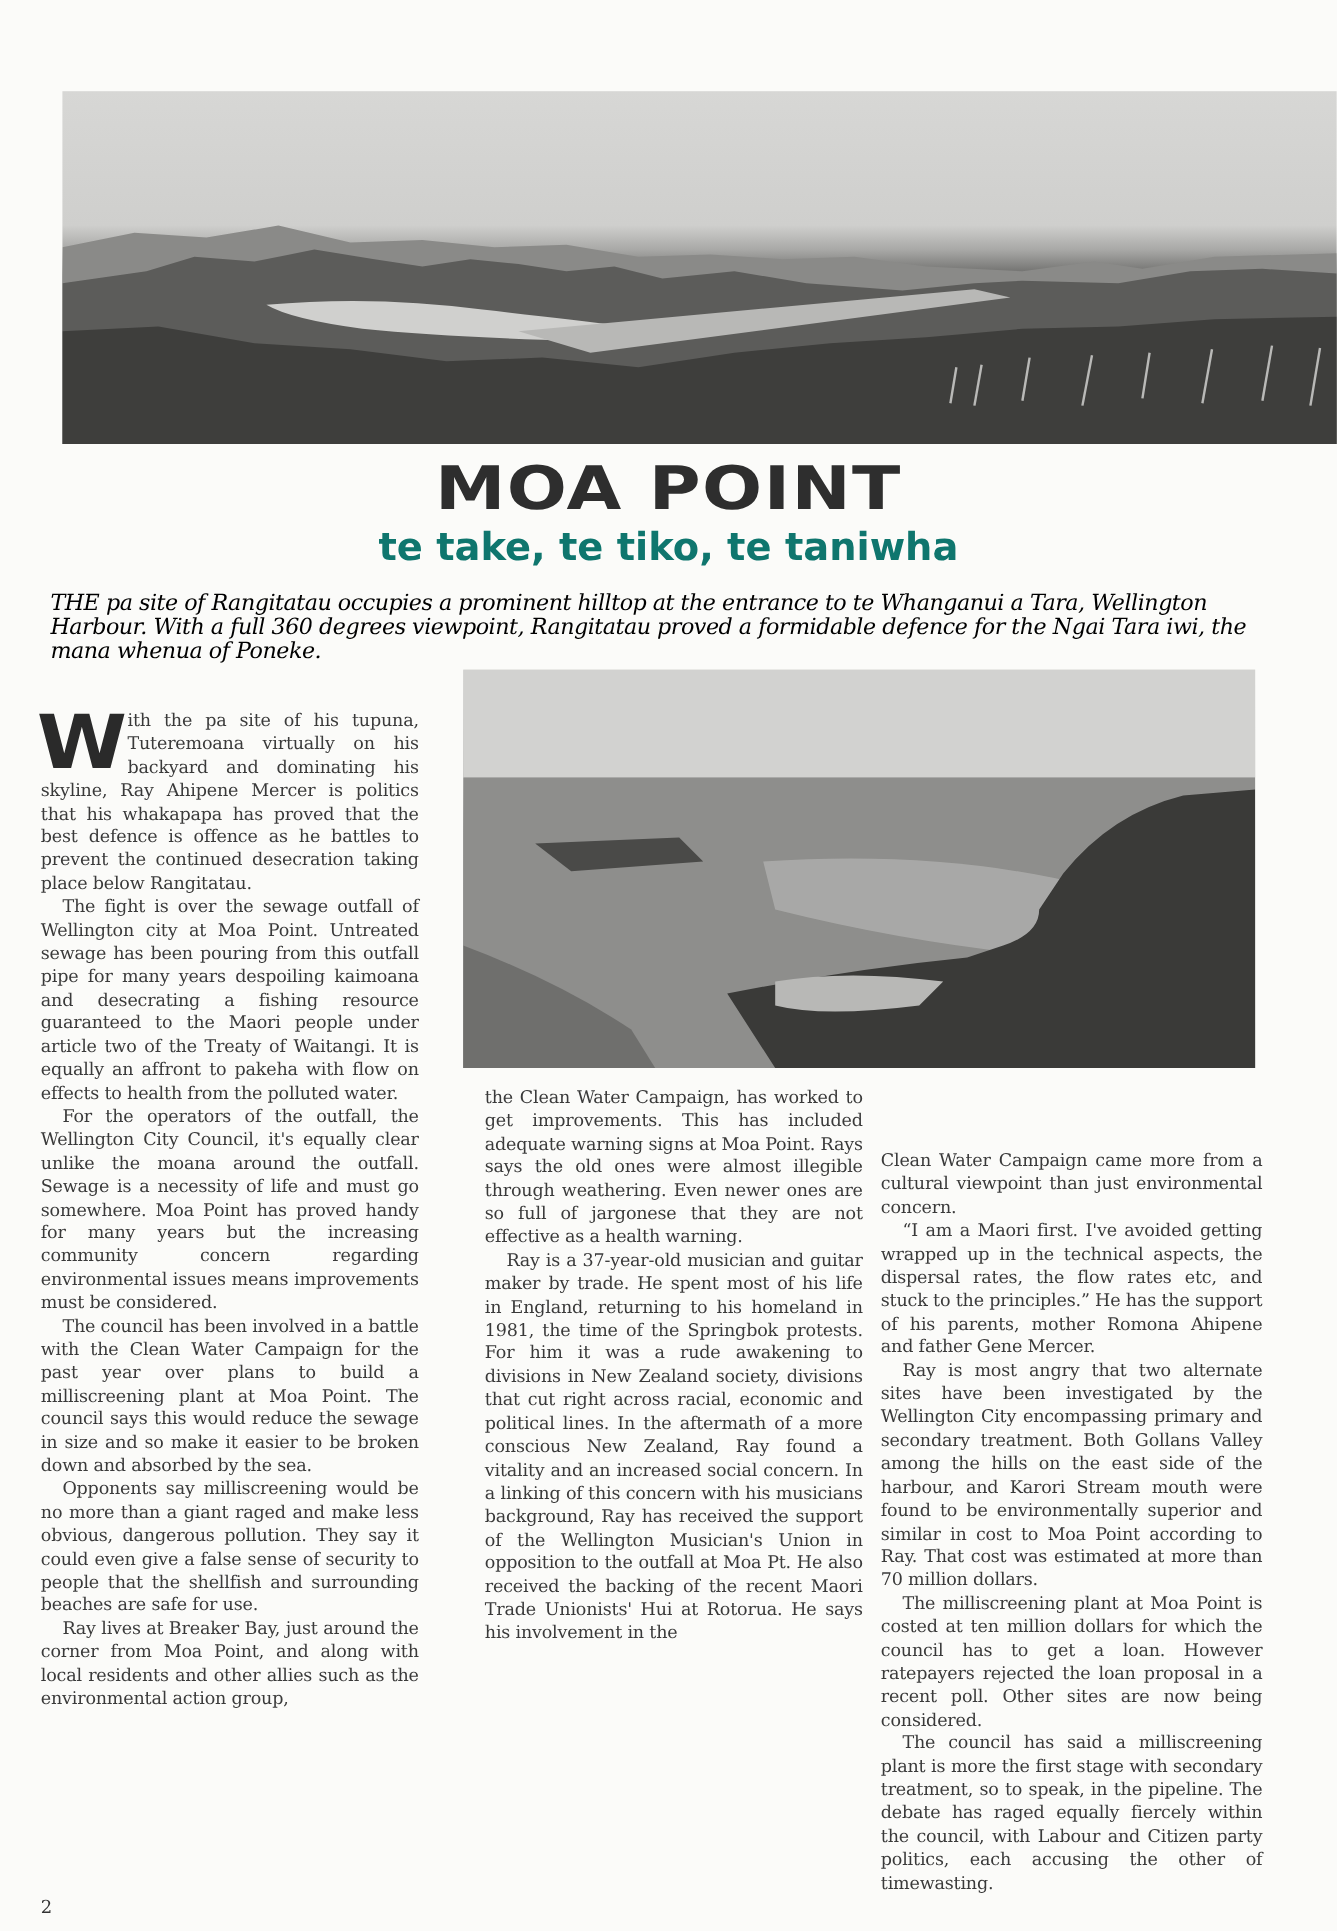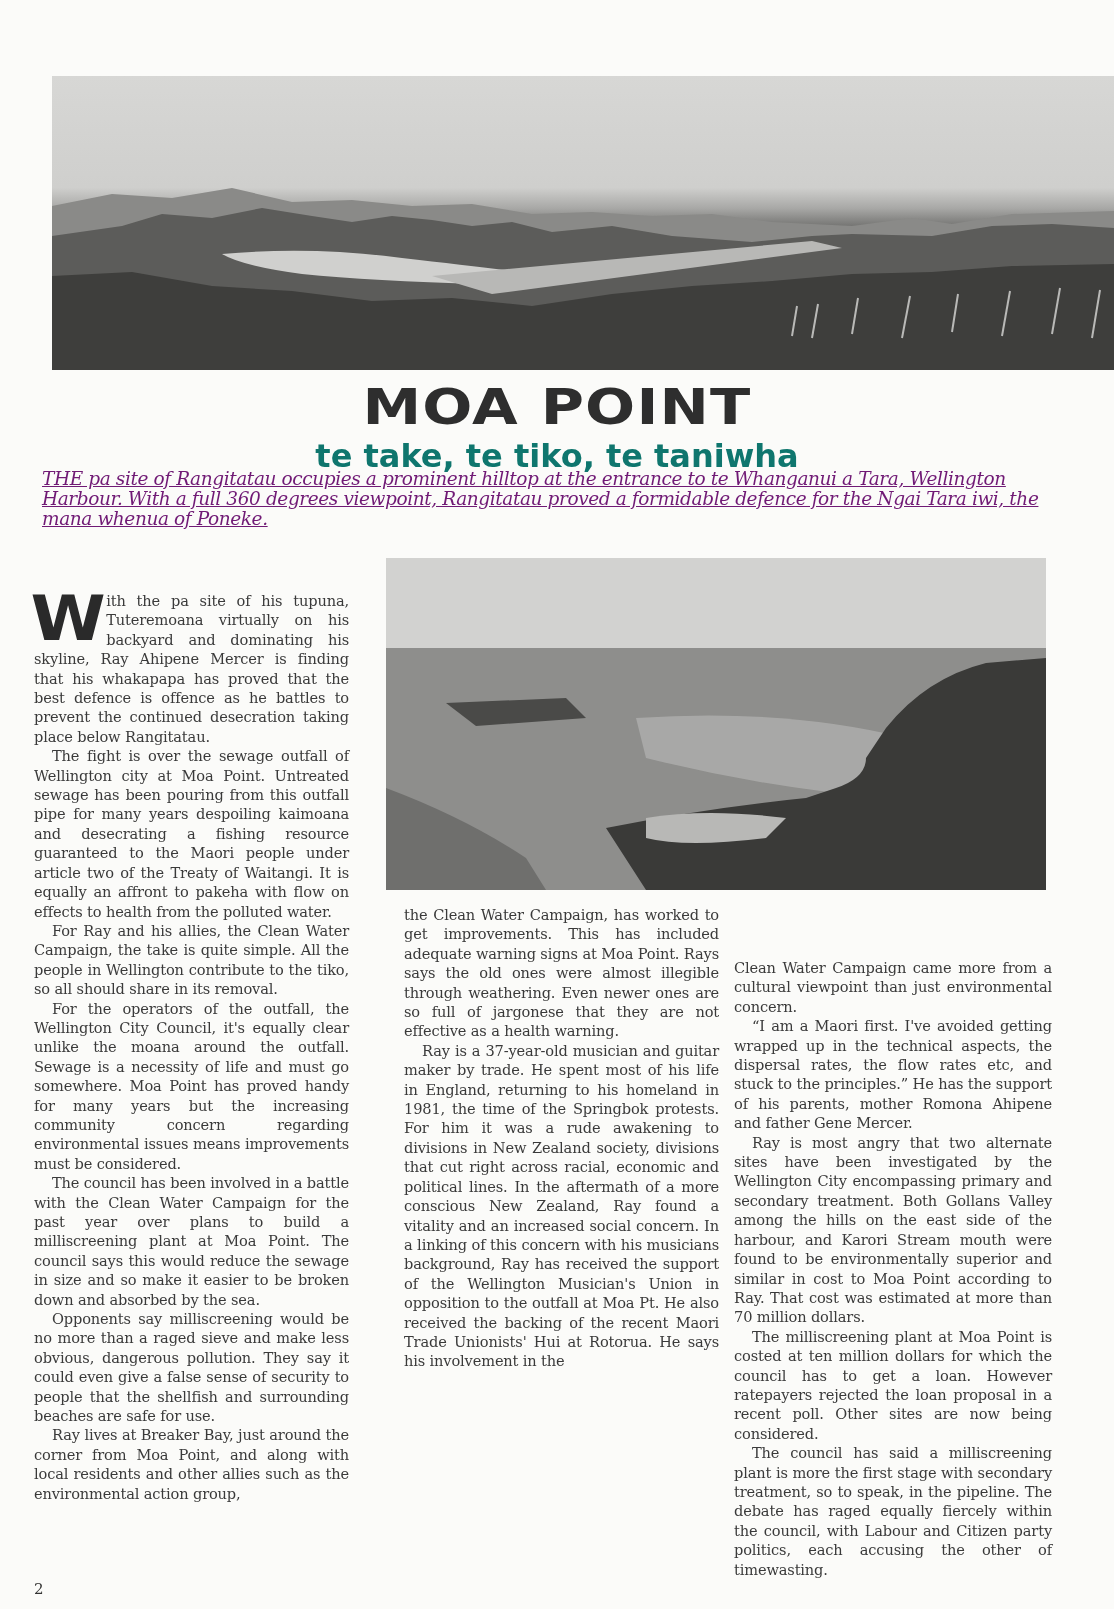--- a/index.html
+++ b/index.html
@@ -15,23 +15,23 @@
   .title {
     position: absolute; left: 0; width: 1114px; top: 378px; text-align: center;
     font-family: "DejaVu Sans", sans-serif; font-weight: bold; font-size: 50px; letter-spacing: 1px;
     color: #2e2e2e; transform: scaleX(1.18); transform-origin: center;
   }
   .subtitle {
     position: absolute; left: 0; width: 1114px; top: 437px; text-align: center;
     font-family: "DejaVu Sans", sans-serif; font-weight: bold; font-size: 32px; color: #0f766e;
   }
   .intro {
-    position: absolute; left: 42px; top: 469px; width: 1020px;
+    position: absolute; left: 42px; top: 493px; width: 1020px;
     font-family: "DejaVu Serif", serif; font-style: italic; font-size: 18.5px; line-height: 20px;
-    color: #701a75; letter-spacing: -0.4px; text-decoration: underline;
+    color: #000000; letter-spacing: -0.4px;
   }
   .photo-mid {
     position: absolute; left: 386px; top: 558px; width: 660px; height: 332px; overflow: hidden;
     background: linear-gradient(180deg, #d4d4d2 0%, #bdbdbb 25%, #8d8d8b 40%, #828280 70%, #5f5f5d 100%);
   }
   .col {
     position: absolute; font-size: 14.6px; line-height: 19.4px; text-align: justify; color: #3a3a3a;
     letter-spacing: -0.15px;
   }
   .col p { margin: 0; text-indent: 18px; }
@@ -78,26 +78,25 @@
     <path d="M0 90 L660 90 L660 332 L0 332 Z" fill="#8e8e8c"></path>
     <path d="M250 160 Q400 150 520 180 L500 240 Q380 230 260 200 Z" fill="#b4b4b2" opacity="0.7"></path>
     <path d="M60 145 L180 140 L200 160 L90 168 Z" fill="#4a4a48"></path>
     <path d="M0 230 Q80 260 140 300 L160 332 L0 332 Z" fill="#6f6f6d"></path>
     <path d="M220 270 Q320 250 420 240 L450 230 Q480 220 480 200 L500 170 Q540 120 600 105 L660 100 L660 332 L260 332 Z" fill="#3a3a38"></path>
     <path d="M260 260 Q320 250 400 260 L380 280 Q300 290 260 280 Z" fill="#b8b8b6"></path>
   </svg>
 </div>
 
 <div class="col col1">
-  <p class="noindent"><span class="dropcap">W</span><span>ith the pa site of his tupuna, Tuteremoana virtually on his backyard and dominating his skyline, Ray Ahipene Mercer is finding that his whakapapa has proved that the best defence is offence as he battles to prevent the continued desecration taking place below Rangitatau.</span></p>
+  <p class="noindent"><span class="dropcap">W</span><span>ith the pa site of his tupuna, Tuteremoana virtually on his backyard and dominating his skyline, Ray Ahipene Mercer is politics that his whakapapa has proved that the best defence is offence as he battles to prevent the continued desecration taking place below Rangitatau.</span></p>
   <p>The fight is over the sewage outfall of Wellington city at Moa Point. Untreated sewage has been pouring from this outfall pipe for many years despoiling kaimoana and desecrating a fishing resource guaranteed to the Maori people under article two of the Treaty of Waitangi. It is equally an affront to pakeha with flow on effects to health from the polluted water.</p>
-  <p>For Ray and his allies, the Clean Water Campaign, the take is quite simple. All the people in Wellington contribute to the tiko, so all should share in its removal.</p>
   <p>For the operators of the outfall, the Wellington City Council, it's equally clear unlike the moana around the outfall. Sewage is a necessity of life and must go somewhere. Moa Point has proved handy for many years but the increasing community concern regarding environmental issues means improvements must be considered.</p>
   <p>The council has been involved in a battle with the Clean Water Campaign for the past year over plans to build a milliscreening plant at Moa Point. The council says this would reduce the sewage in size and so make it easier to be broken down and absorbed by the sea.</p>
-  <p>Opponents say milliscreening would be no more than a raged sieve and make less obvious, dangerous pollution. They say it could even give a false sense of security to people that the shellfish and surrounding beaches are safe for use.</p>
+  <p>Opponents say milliscreening would be no more than a giant raged and make less obvious, dangerous pollution. They say it could even give a false sense of security to people that the shellfish and surrounding beaches are safe for use.</p>
   <p>Ray lives at Breaker Bay, just around the corner from Moa Point, and along with local residents and other allies such as the environmental action group,</p>
 </div>
 
 <div class="col col2">
   <p class="noindent">the Clean Water Campaign, has worked to get improvements. This has included adequate warning signs at Moa Point. Rays says the old ones were almost illegible through weathering. Even newer ones are so full of jargonese that they are not effective as a health warning.</p>
   <p>Ray is a 37-year-old musician and guitar maker by trade. He spent most of his life in England, returning to his homeland in 1981, the time of the Springbok protests. For him it was a rude awakening to divisions in New Zealand society, divisions that cut right across racial, economic and political lines. In the aftermath of a more conscious New Zealand, Ray found a vitality and an increased social concern. In a linking of this concern with his musicians background, Ray has received the support of the Wellington Musician's Union in opposition to the outfall at Moa Pt. He also received the backing of the recent Maori Trade Unionists' Hui at Rotorua. He says his involvement in the</p>
 </div>
 
 <div class="col col3">
   <p class="noindent">Clean Water Campaign came more from a cultural viewpoint than just environmental concern.</p>

